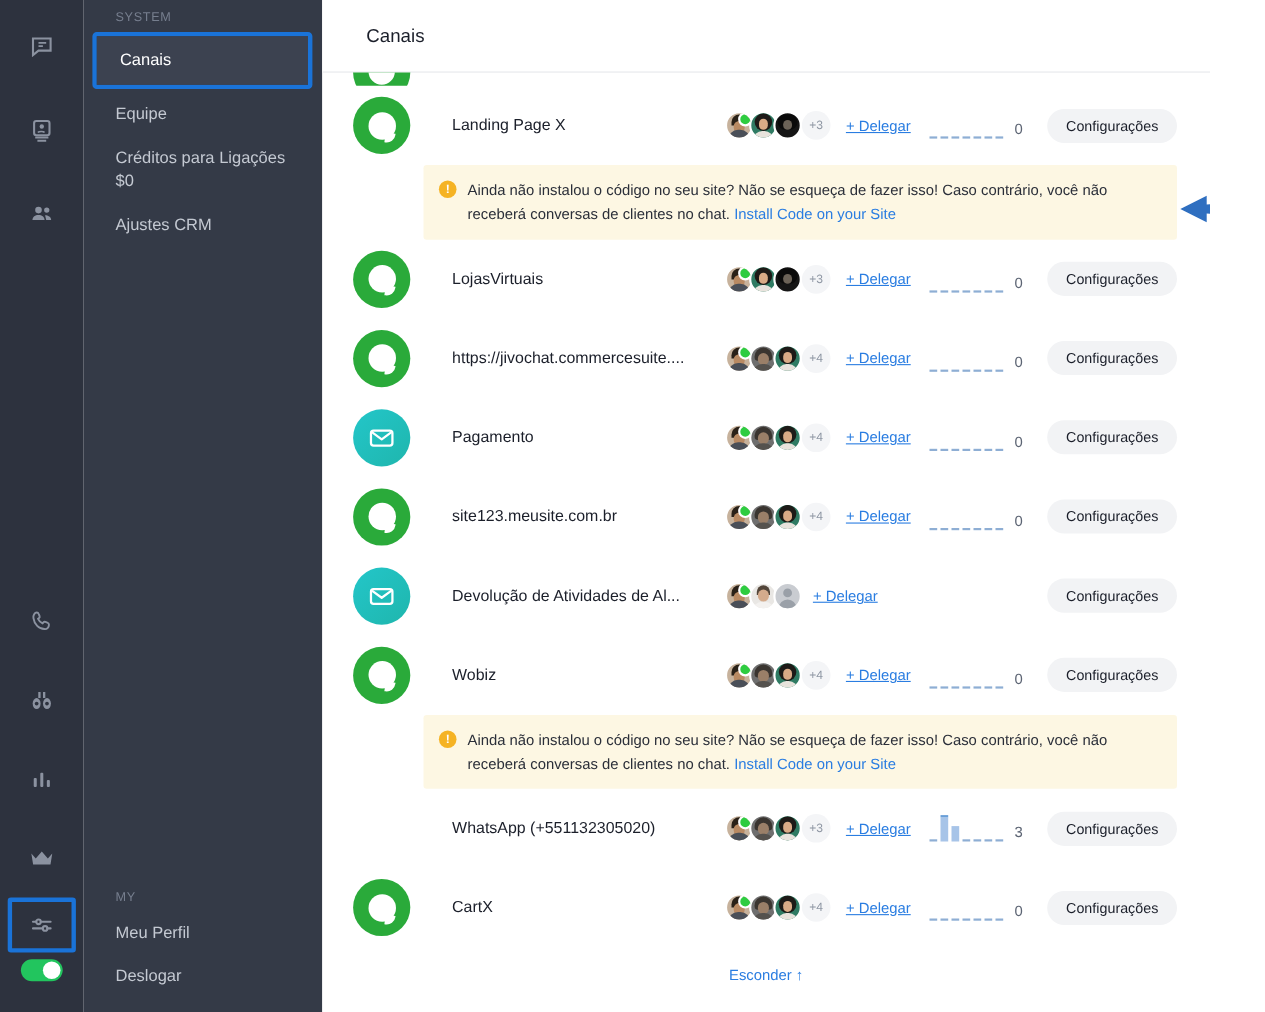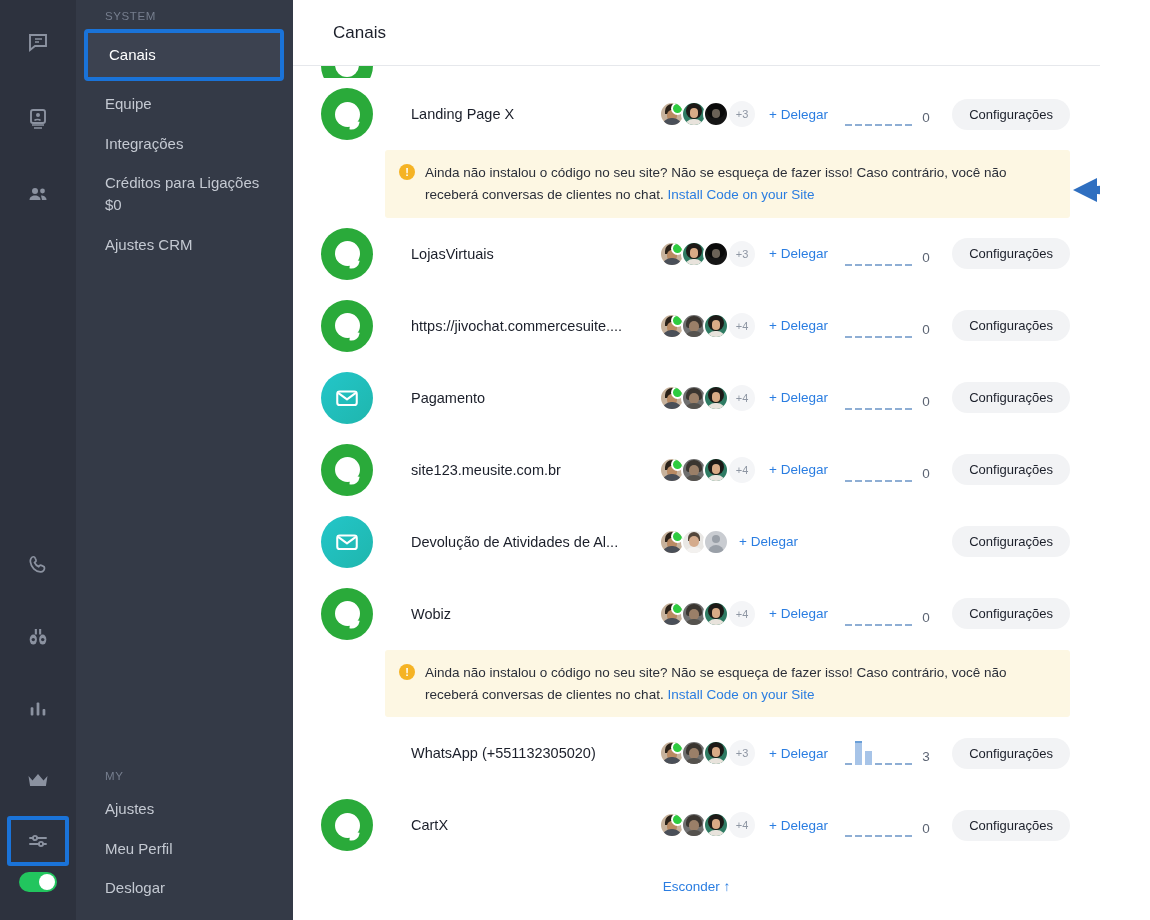--- a/index.html
+++ b/index.html
@@ -170,20 +170,21 @@
   }
   .plus-badge {
     width: 26px; height: 26px; border-radius: 50%;
     background: #f4f5f7; color: #8e96a3; font-size: 11px;
     display: flex; align-items: center; justify-content: center;
     margin-left: 4px; flex: 0 0 26px;
   }
   .delegar {
     color: #2a7de1; font-size: 13.5px; margin-left: 14px;
     white-space: nowrap;
+    text-decoration: underline;
   }
 
   .stats { margin-left: auto; display: flex; align-items: flex-end; gap: 9px; padding-right: 18px; }
   .spark { width: 68px; height: 24px; position: relative; }
   .spark .bar {
     position: absolute; bottom: 0; width: 7px; background: #a7c4e8;
   }
   .spark .bar.cap { background: #6a9fd8; }
   .spark .dash {
     position: absolute; bottom: 0; width: 7px; height: 2px; background: #8eaed4;
@@ -301,28 +302,26 @@
   </div>
 
   <div class="menu">
     <div class="menu-section-label">SYSTEM</div>
 
     <div class="menu-sel-wrap">
       <div class="menu-item active">Canais</div>
     </div>
 
     <div class="menu-item">Equipe</div>
-    <div class="menu-item">Integrações</div>
     <div class="menu-item">Créditos para Ligações
 $0</div>
     <div class="menu-item">Ajustes CRM</div>
 
     <div class="menu-bottom">
       <div class="menu-section-label">MY</div>
-      <div class="menu-item">Ajustes</div>
       <div class="menu-item">Meu Perfil</div>
       <div class="menu-item">Deslogar</div>
     </div>
   </div>
 
   <div class="main">
     <div class="main-header">
       <div class="title">Canais</div>
     </div>
 

